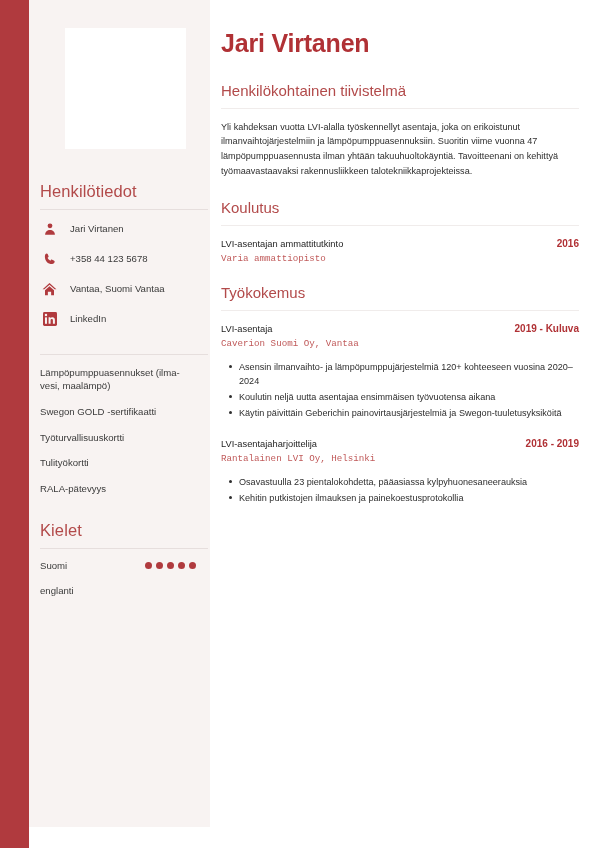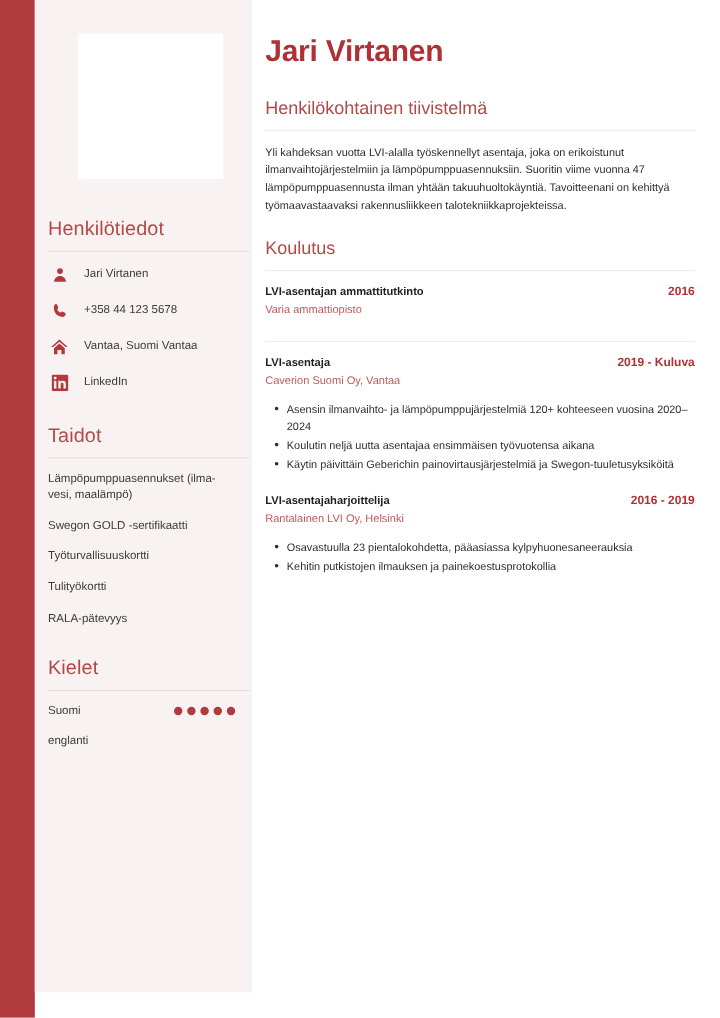--- a/index.html
+++ b/index.html
@@ -171,36 +171,37 @@
   }
 
   
   .entry-head {
     display: flex;
     justify-content: space-between;
     align-items: baseline;
   }
   .entry-title {
     font-size: 9.3px;
-    font-weight: bold;
+    font-weight: normal;
     color: #1f1f1f;
     line-height: 1.4;
   }
   .entry-date {
     font-size: 10px;
     font-weight: bold;
     color: #b03135;
     white-space: nowrap;
     line-height: 1.4;
   }
   .entry-org {
     font-size: 9.2px;
     color: #c05a5a;
     line-height: 1.5;
     margin-top: 1px;
+    font-family: Liberation Mono, monospace;
   }
 
   .bullets {
     margin: 9px 0 0 0;
     padding: 0 0 0 18px;
     list-style: none;
   }
   .bullets li {
     position: relative;
     font-size: 9.1px;
@@ -276,21 +277,20 @@
             <rect x="3.4" y="9.2" width="3.4" height="11" fill="#f8f3f2"></rect>
             <circle cx="5.1" cy="5.3" r="2.1" fill="#f8f3f2"></circle>
             <path d="M9.6 9.2h3.2v1.6c.6-1.1 1.9-1.9 3.4-1.9 2.8 0 4.2 1.7 4.2 4.9v6.4h-3.4v-5.7c0-1.6-.6-2.5-1.9-2.5-1.2 0-2.1.8-2.1 2.5v5.7H9.6z" fill="#f8f3f2"></path>
           </svg>
         </span>
         <span class="contact-text">LinkedIn</span>
       </div>
     </section>
 
     <section class="side-section">
-      <h2 class="side-heading">Taidot</h2>
       <div class="side-rule"></div>
 
       <div class="skill-item">Lämpöpumppuasennukset (ilma-vesi, maalämpö)</div>
       <div class="skill-item">Swegon GOLD -sertifikaatti</div>
       <div class="skill-item">Työturvallisuuskortti</div>
       <div class="skill-item">Tulityökortti</div>
       <div class="skill-item">RALA-pätevyys</div>
     </section>
 
     <section class="side-section">
@@ -339,20 +339,21 @@
       <div class="edu-block">
         <div class="entry-head">
           <span class="entry-title">LVI-asentajan ammattitutkinto</span>
           <span class="entry-date">2016</span>
         </div>
         <div class="entry-org">Varia ammattiopisto</div>
       </div>
     </section>
 
     <section class="main-section">
+      <h2 class="main-heading">Työkokemus</h2>
       <div class="main-rule"></div>
 
       <div class="exp-block">
         <div class="entry-head">
           <span class="entry-title">LVI-asentaja</span>
           <span class="entry-date">2019 - Kuluva</span>
         </div>
         <div class="entry-org">Caverion Suomi Oy, Vantaa</div>
         <ul class="bullets">
           <li>Asensin ilmanvaihto- ja lämpöpumppujärjestelmiä 120+ kohteeseen vuosina 2020–2024</li>

